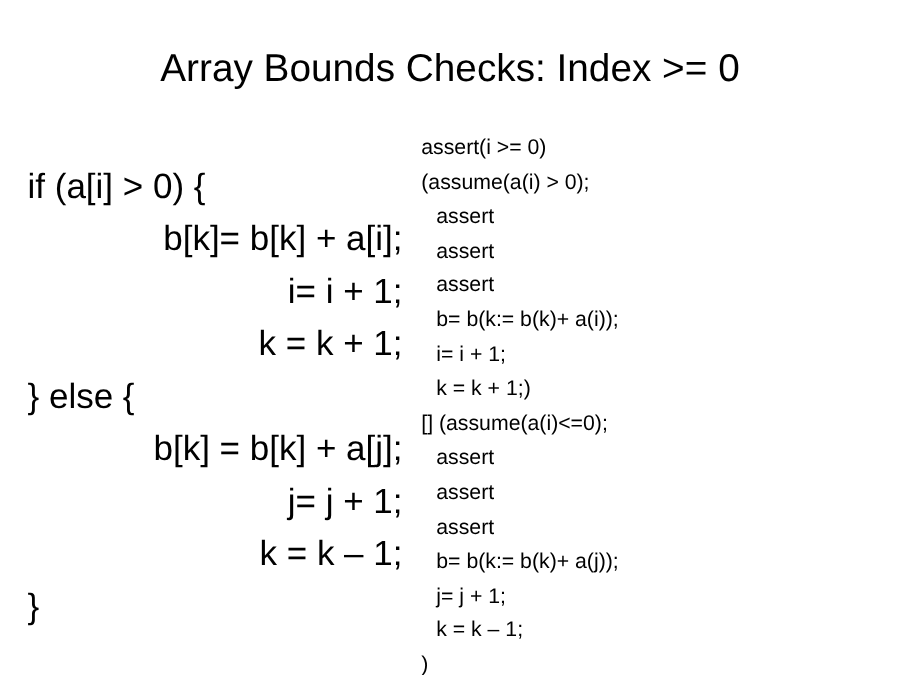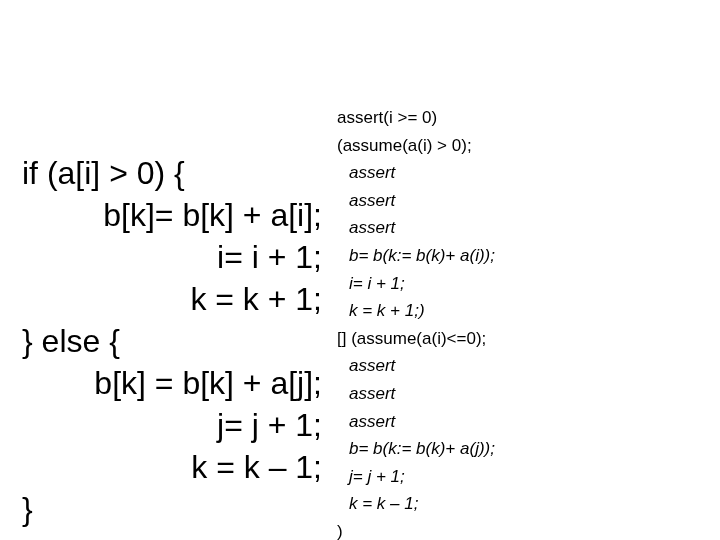--- a/index.html
+++ b/index.html
@@ -50,47 +50,47 @@
   .code-column {
     position: absolute;
     color: #000000;
     white-space: pre;
   }
 
   .code-column.left {
     left: 22px;
     top: 32px;
     width: 300px;
-    font-size: 32px;
+    font-size: 28px;
     line-height: 42px;
-    margin-top: 24px;
   }
 
   .code-column.right {
     left: 337px;
     top: 8px;
     width: 340px;
     font-size: 17px;
     line-height: 27.6px;
   }
 
   .code-line {
     display: block;
     white-space: pre;
   }
 
   
   .code-column.left .code-line.indent-1 { padding-left: 15px; text-align: right; }
-  .code-column.right .code-line.indent-1 { padding-left: 12px; font-style: italic; }
+  .code-column.right .code-line.indent-1 { padding-left: 12px; }
 </style>
 </head>
 <body>
 
 <div class="slide">
 
+  <div class="slide-title">Array Bounds Checks: Index &gt;= 0</div>
 
   <div class="body-area">
 
     <div class="code-column left" id="left-code-column"><span class="code-line indent-0">if (a[i] &gt; 0) {</span><span class="code-line indent-1">b[k]= b[k] + a[i];</span><span class="code-line indent-1">i= i + 1;</span><span class="code-line indent-1">k = k + 1;</span><span class="code-line indent-0">} else {</span><span class="code-line indent-1">b[k] = b[k] + a[j];</span><span class="code-line indent-1">j= j + 1;</span><span class="code-line indent-1">k = k – 1;</span><span class="code-line indent-0">}</span></div>
 
     <div class="code-column right" id="right-code-column"><span class="code-line indent-0">assert(i &gt;= 0)</span><span class="code-line indent-0">(assume(a(i) &gt; 0);</span><span class="code-line indent-1">assert</span><span class="code-line indent-1">assert</span><span class="code-line indent-1">assert</span><span class="code-line indent-1">b= b(k:= b(k)+ a(i));</span><span class="code-line indent-1">i= i + 1;</span><span class="code-line indent-1">k = k + 1;)</span><span class="code-line indent-0">[] (assume(a(i)&lt;=0);</span><span class="code-line indent-1">assert</span><span class="code-line indent-1">assert</span><span class="code-line indent-1">assert</span><span class="code-line indent-1">b= b(k:= b(k)+ a(j));</span><span class="code-line indent-1">j= j + 1;</span><span class="code-line indent-1">k = k – 1;</span><span class="code-line indent-0">)</span></div>
 
   </div>
 
 </div>

